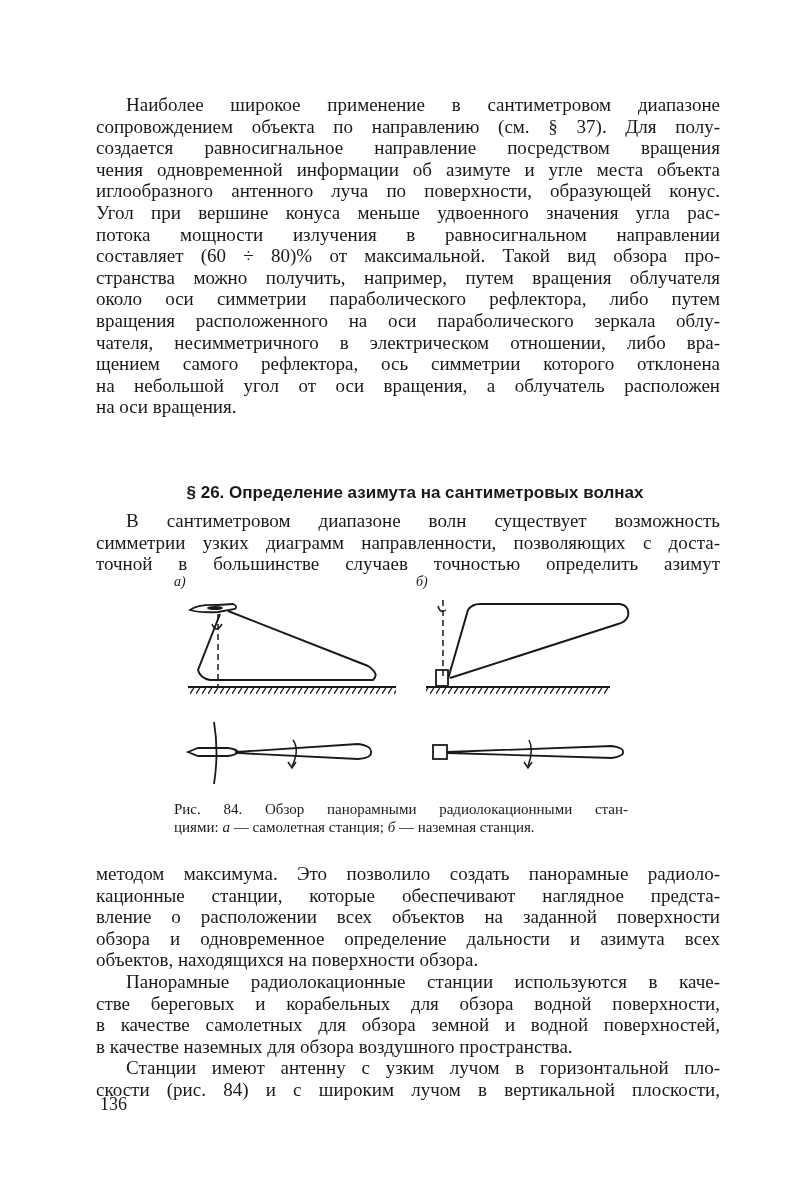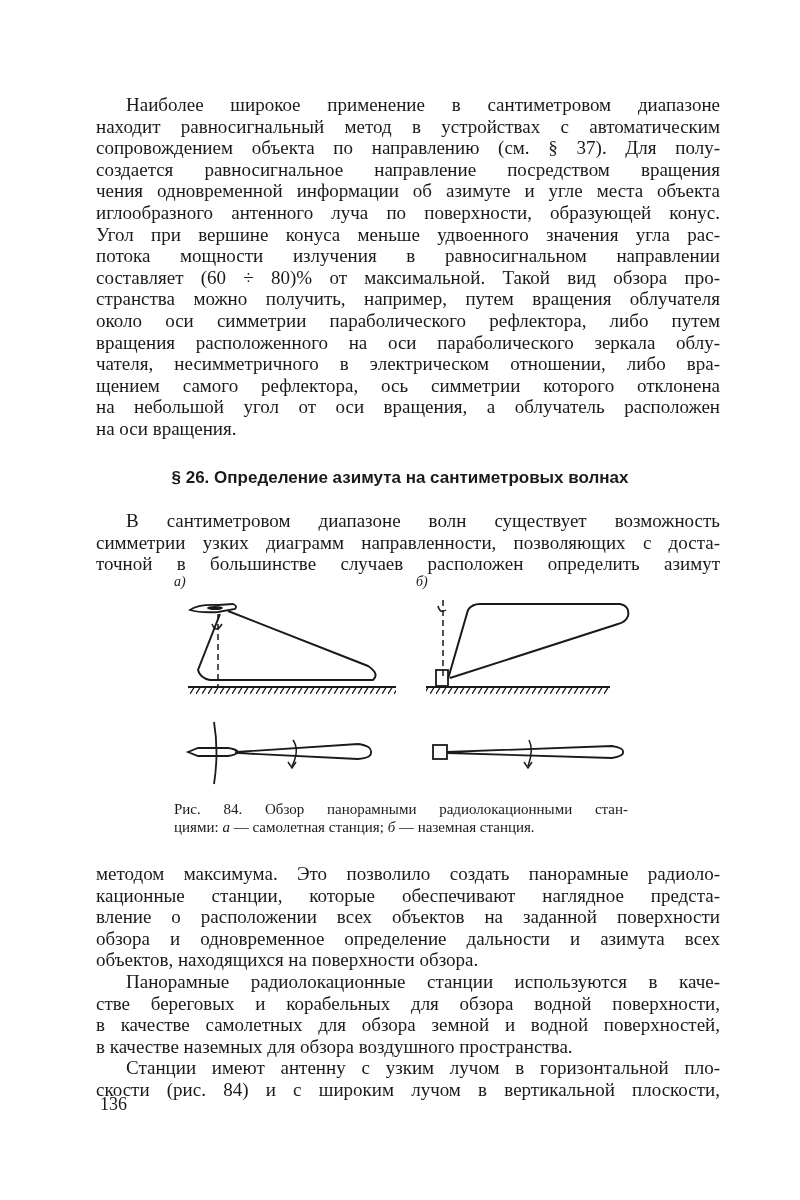--- a/index.html
+++ b/index.html
@@ -4,36 +4,35 @@
 <style>
   html, body { margin:0; padding:0; background:#ffffff; }
   body { width:800px; height:1200px; position:relative; overflow:hidden; color:#1a1a1a;
          font-family:"Liberation Serif","DejaVu Serif",serif; }
   .page { position:absolute; left:88px; top:86px; width:624px; }
   .para { font-size:19px; line-height:21.6px; text-align:justify; margin:8px; }
   .para .ln { display:block; text-align:justify; text-align-last:justify; white-space:nowrap; }
   .para .ln.last { text-align-last:left; }
   .indent { padding-left:30px; }
   .heading { font-family:"Liberation Sans","DejaVu Sans",sans-serif; font-weight:bold; font-size:17px;
-             text-align:center; margin:0; position:absolute; left:0; width:624px; }
+             text-align:center; margin:15px; position:absolute; left:0; width:624px; }
   .figure { position:absolute; left:0; width:624px; }
   .caption { position:absolute; font-size:15px; line-height:18px; }
   .caption .ln { display:block; white-space:nowrap; text-align:justify; text-align-last:justify; }
   .caption .ln.last { text-align-last:left; }
   .pageno { position:absolute; left:100px; top:1094px; font-size:18px; }
   i { font-style:italic; }
 </style>
 </head>
 <body>
 
 <div class="page">
 
   <div class="para" style="position:absolute; top:0; width:624px;">
     <span class="ln indent">Наиболее широкое применение в сантиметровом диапазоне</span>
-    <span class="ln">находит равносигнальный метод в устройствах с автоматическим</span>
     <span class="ln">сопровождением объекта по направлению (см. § 37). Для полу-</span>
     <span class="ln">создается равносигнальное направление посредством вращения</span>
     <span class="ln">чения одновременной информации об азимуте и угле места объекта</span>
     <span class="ln">иглообразного антенного луча по поверхности, образующей конус.</span>
     <span class="ln">Угол при вершине конуса меньше удвоенного значения угла рас-</span>
     <span class="ln">потока мощности излучения в равносигнальном направлении</span>
     <span class="ln">составляет (60 ÷ 80)% от максимальной. Такой вид обзора про-</span>
     <span class="ln">странства можно получить, например, путем вращения облучателя</span>
     <span class="ln">около оси симметрии параболического рефлектора, либо путем</span>
     <span class="ln">вращения расположенного на оси параболического зеркала облу-</span>
@@ -41,21 +40,21 @@
     <span class="ln">щением самого рефлектора, ось симметрии которого отклонена</span>
     <span class="ln">на небольшой угол от оси вращения, а облучатель расположен</span>
     <span class="ln last">на оси вращения.</span>
   </div>
 
   <h2 class="heading" style="top:382px;">§ 26. Определение азимута на сантиметровых волнах</h2>
 
   <div class="para" style="position:absolute; top:416px; width:624px;">
     <span class="ln indent">В сантиметровом диапазоне волн существует возможность</span>
     <span class="ln">симметрии узких диаграмм направленности, позволяющих с доста-</span>
-    <span class="ln">точной в большинстве случаев расположен определить азимут</span>
+    <span class="ln">точной в большинстве случаев точностью определить азимут</span>
   </div>
 
   <div class="figure" style="top:496px; height:260px;">
     <svg width="624" height="215" viewBox="0 0 624 215" style="position:absolute; left:0; top:0;">
       <defs>
         <pattern id="hatch" width="6" height="8" patternUnits="userSpaceOnUse">
           <line x1="0" y1="8" x2="5" y2="0" stroke="#1a1a1a" stroke-width="1.3"></line>
         </pattern>
       </defs>
 

